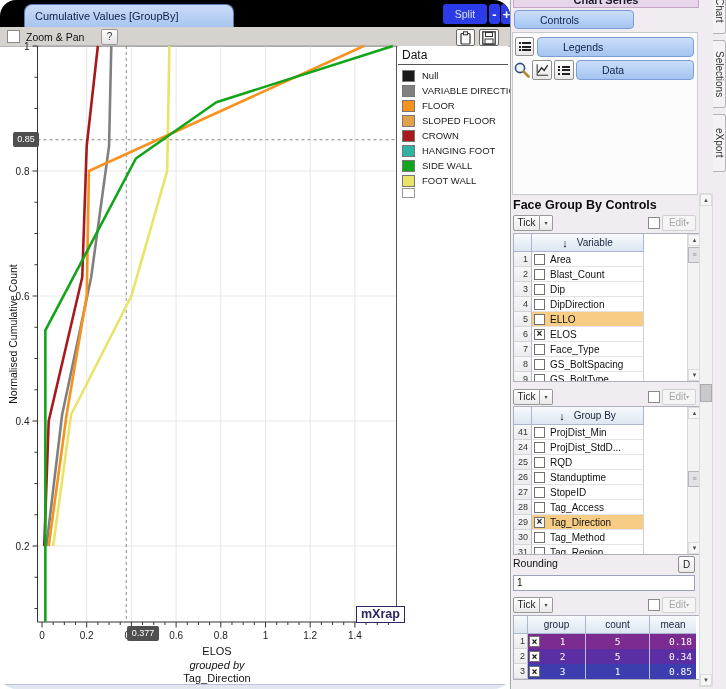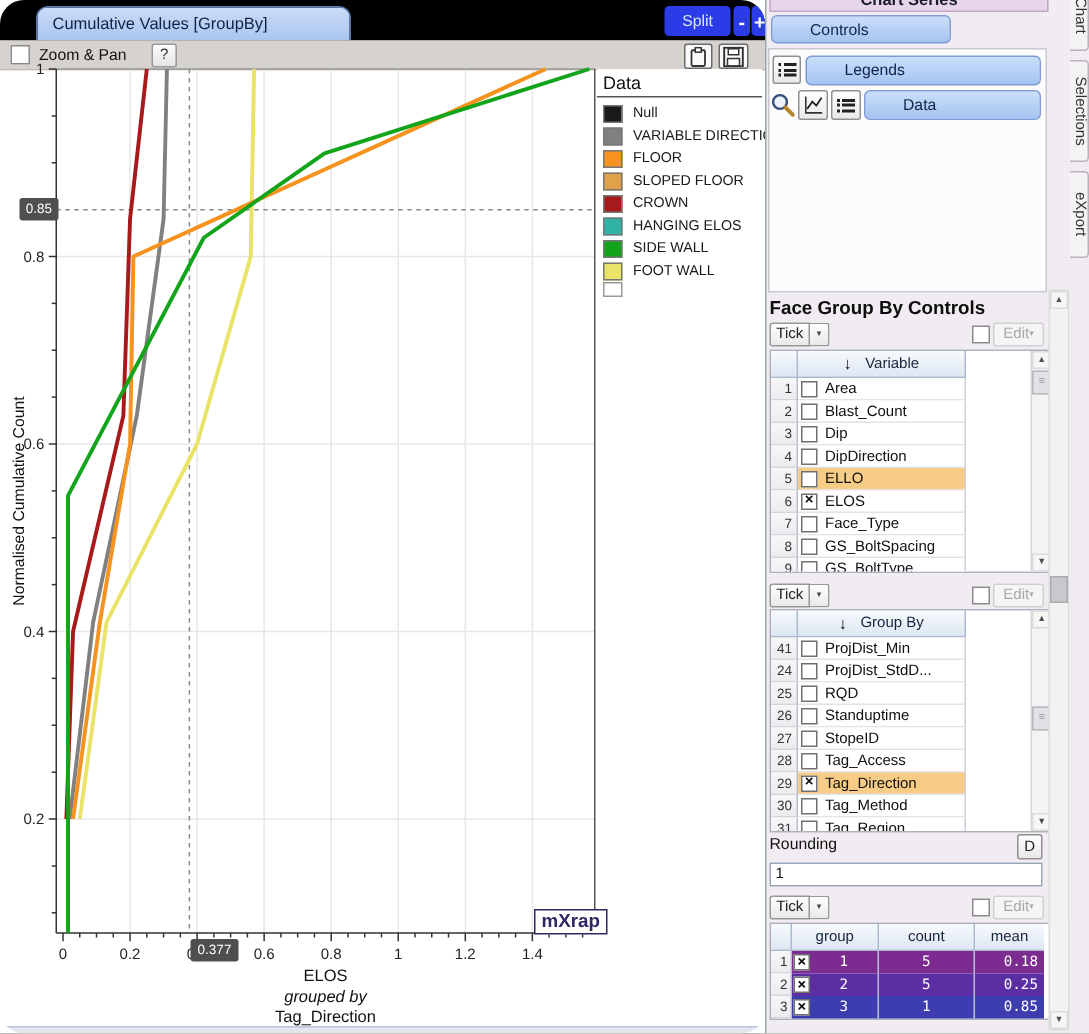--- a/index.html
+++ b/index.html
@@ -288,21 +288,21 @@
             <div class="legend-entry">
               <span class="swatch" style="background: rgb(223, 162, 75);"></span>
               <span class="legend-label">SLOPED FLOOR</span>
             </div>
             <div class="legend-entry">
               <span class="swatch" style="background: rgb(168, 25, 28);"></span>
               <span class="legend-label">CROWN</span>
             </div>
             <div class="legend-entry">
               <span class="swatch" style="background: rgb(47, 179, 164);"></span>
-              <span class="legend-label">HANGING ELOS</span>
+              <span class="legend-label">HANGING FOOT</span>
             </div>
             <div class="legend-entry">
               <span class="swatch" style="background: rgb(18, 164, 27);"></span>
               <span class="legend-label">SIDE WALL</span>
             </div>
             <div class="legend-entry">
               <span class="swatch" style="background: rgb(233, 228, 104);"></span>
               <span class="legend-label">FOOT WALL</span>
             </div>
           </div>
@@ -549,21 +549,21 @@
             <div class="res-cell w-count center" style="background: rgb(124, 44, 144);">5</div>
             <div class="res-cell w-mean right" style="background: rgb(124, 44, 144); border-right: none;">0.18</div>
           </div>
           <div class="res-row">
             <div class="res-num">2</div>
             <div class="res-cell w-group" style="background: rgb(92, 46, 164);">
               <span class="cb">×</span>
               <span class="gval">2</span>
             </div>
             <div class="res-cell w-count center" style="background: rgb(92, 46, 164);">5</div>
-            <div class="res-cell w-mean right" style="background: rgb(92, 46, 164); border-right: none;">0.25</div>
+            <div class="res-cell w-mean right" style="background: rgb(92, 46, 164); border-right: none;">0.34</div>
           </div>
           <div class="res-row">
             <div class="res-num">3</div>
             <div class="res-cell w-group" style="background: rgb(61, 61, 176);">
               <span class="cb">×</span>
               <span class="gval">3</span>
             </div>
             <div class="res-cell w-count center" style="background: rgb(61, 61, 176);">1</div>
             <div class="res-cell w-mean right" style="background: rgb(61, 61, 176); border-right: none;">0.85</div>
           </div>

